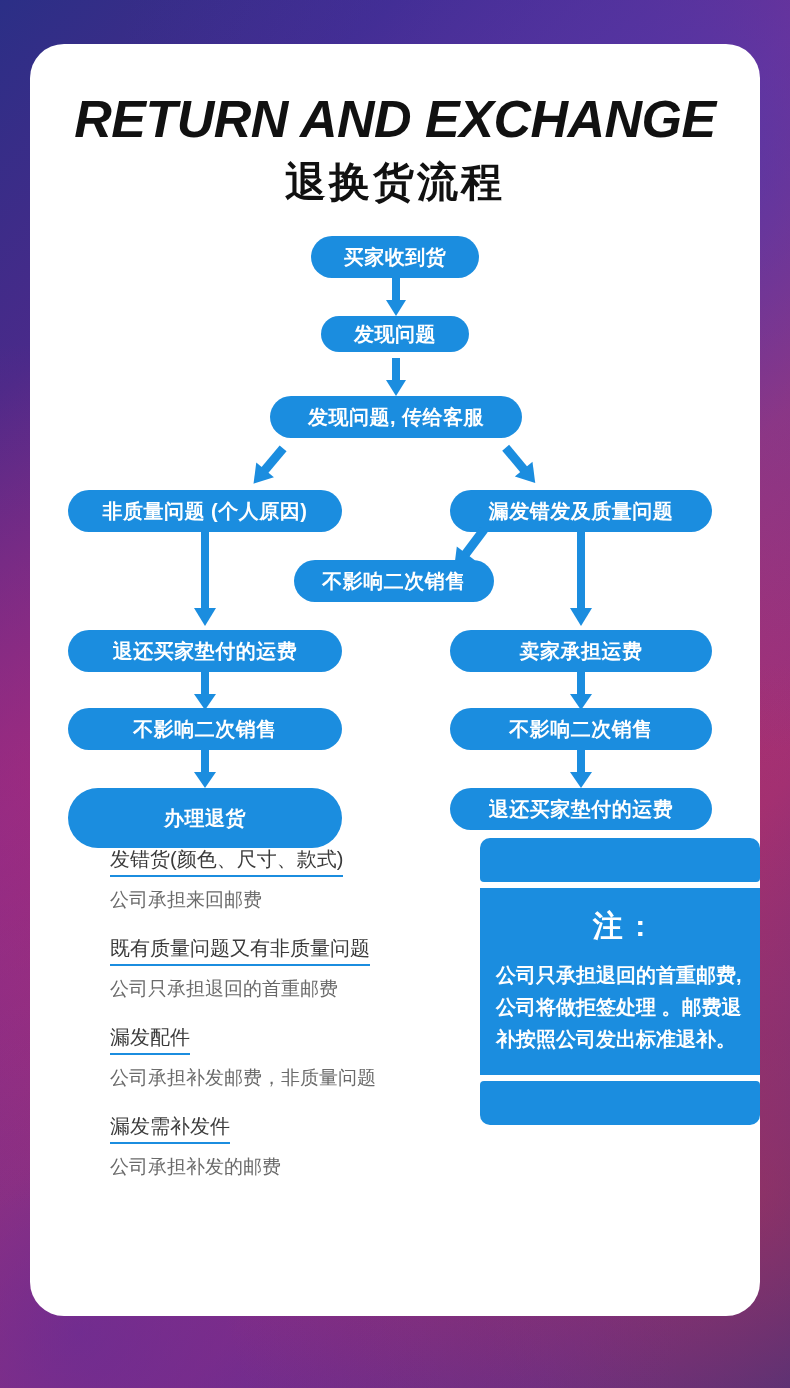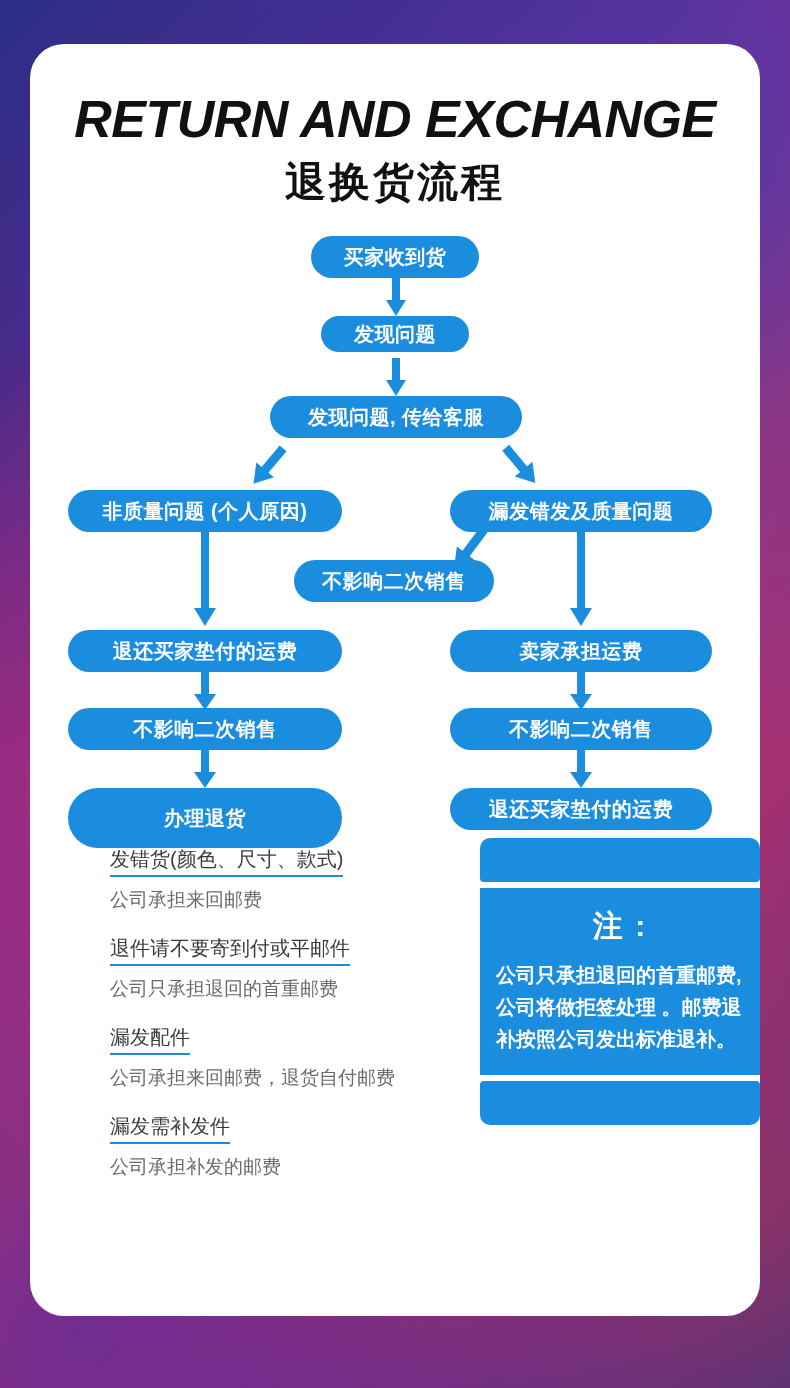--- a/index.html
+++ b/index.html
@@ -277,26 +277,26 @@
     </div>
 
     <div id="bottom">
 
       <div id="notes">
         <div class="note-block">
           <div class="note-head">发错货(颜色、尺寸、款式)</div>
           <div class="note-body">公司承担来回邮费</div>
         </div>
         <div class="note-block">
-          <div class="note-head">退件请不要寄到付或平邮件</div>
+          <div class="note-head">既有质量问题又有非质量问题</div>
           <div class="note-body">公司只承担退回的首重邮费</div>
         </div>
         <div class="note-block">
           <div class="note-head">漏发配件</div>
-          <div class="note-body">公司承担来回邮费，退货自付邮费</div>
+          <div class="note-body">公司承担补发邮费，非质量问题</div>
         </div>
         <div class="note-block">
           <div class="note-head">漏发需补发件</div>
           <div class="note-body">公司承担补发的邮费</div>
         </div>
       </div>
 
       <div id="notice">
         <div class="notice-bar"></div>
         <div class="notice-body">

